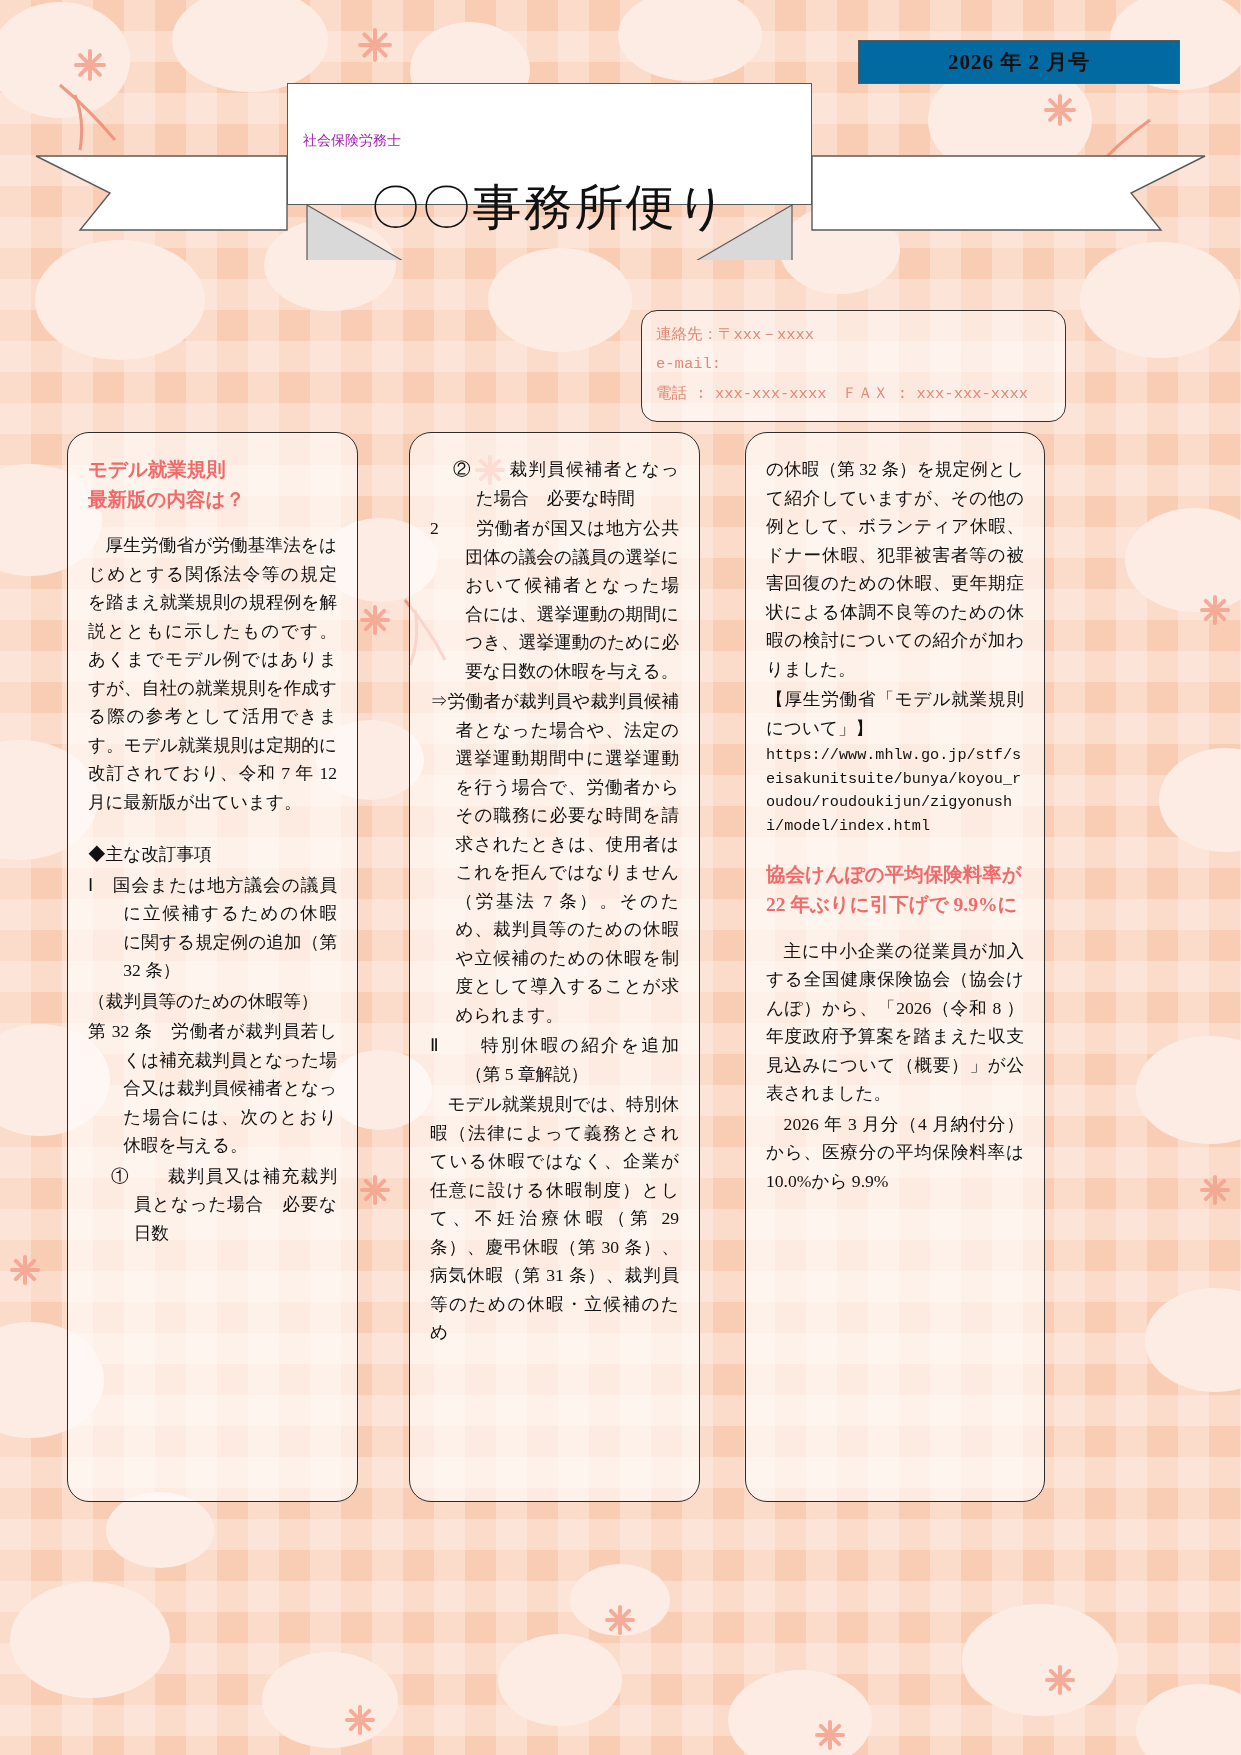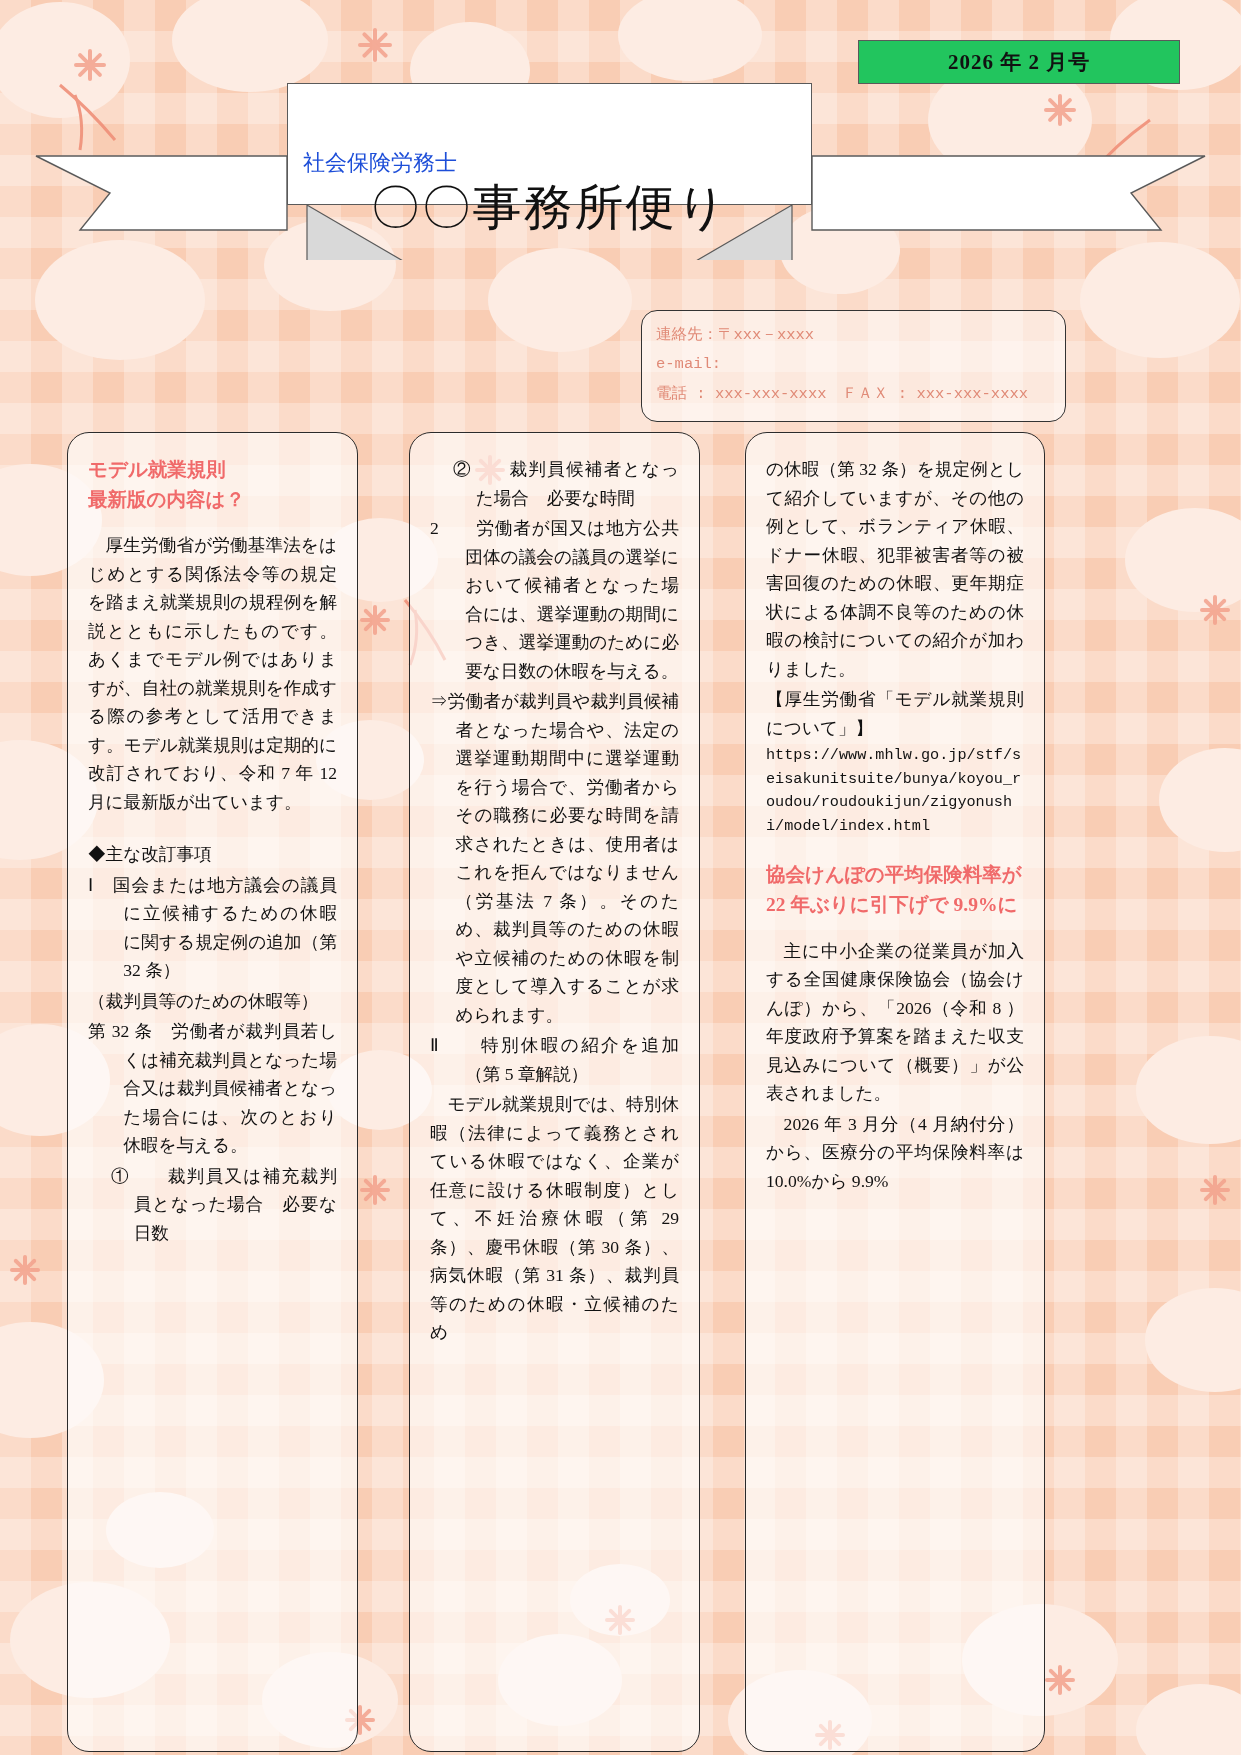--- a/index.html
+++ b/index.html
@@ -26,41 +26,41 @@
     background-size: 62px 62px, 62px 62px;
   }
   #bg-blobs { position:absolute; inset:0; }
 
   
   #issue-badge {
     position: absolute;
     left: 858px; top: 40px;
     width: 320px; height: 42px;
     border: 1.5px solid #5a5a5a;
-    background: #22c55e;
+    background: #0369a1;
     display: flex; align-items: center; justify-content: center;
     font-size: 21px; font-weight: bold; color: #111;
     letter-spacing: 1px;
     font-family: "Liberation Serif", serif;
   }
 
   #ribbon-wrap { position: absolute; left: 0; top: 60px; width: 1241px; height: 200px; }
   #ribbon-title {
     position: absolute;
     left: 287px; top: 23px;
     width: 525px; height: 122px;
     background: #ffffff;
     border: 1.2px solid #5a5a5a;
     box-sizing: border-box;
     z-index: 3;
   }
   #ribbon-sub {
     position: absolute;
-    left: 303px; top: 88px;
-    font-size: 22px; color: #1d4ed8; z-index: 4;
+    left: 303px; top: 72px;
+    font-size: 14px; color: #a21caf; z-index: 4;
     font-family: "Liberation Sans", sans-serif;
   }
   #ribbon-main {
     position: absolute;
     left: 287px; top: 115px;
     width: 525px;
     text-align: center;
     font-size: 49px;
     color: #111;
     z-index: 4;
@@ -84,21 +84,21 @@
     line-height: 1.9;
     margin-top: 23px;
   }
   #contact-box .l1 { letter-spacing: 0px; }
 
   
   .col {
     position: absolute;
     top: 432px;
     width: 291px;
-    height: 1320px;
+    height: 1070px;
     border: 1.6px solid #2b2b2b;
     border-radius: 22px;
     background: rgba(255,255,255,0.60);
     box-sizing: border-box;
     padding: 22px 20px 10px 20px;
     overflow: hidden;
   }
   #col-left   { left: 67px; }
   #col-mid    { left: 409px; padding-left: 20px; }
   #col-right  { left: 745px; width: 300px; }

